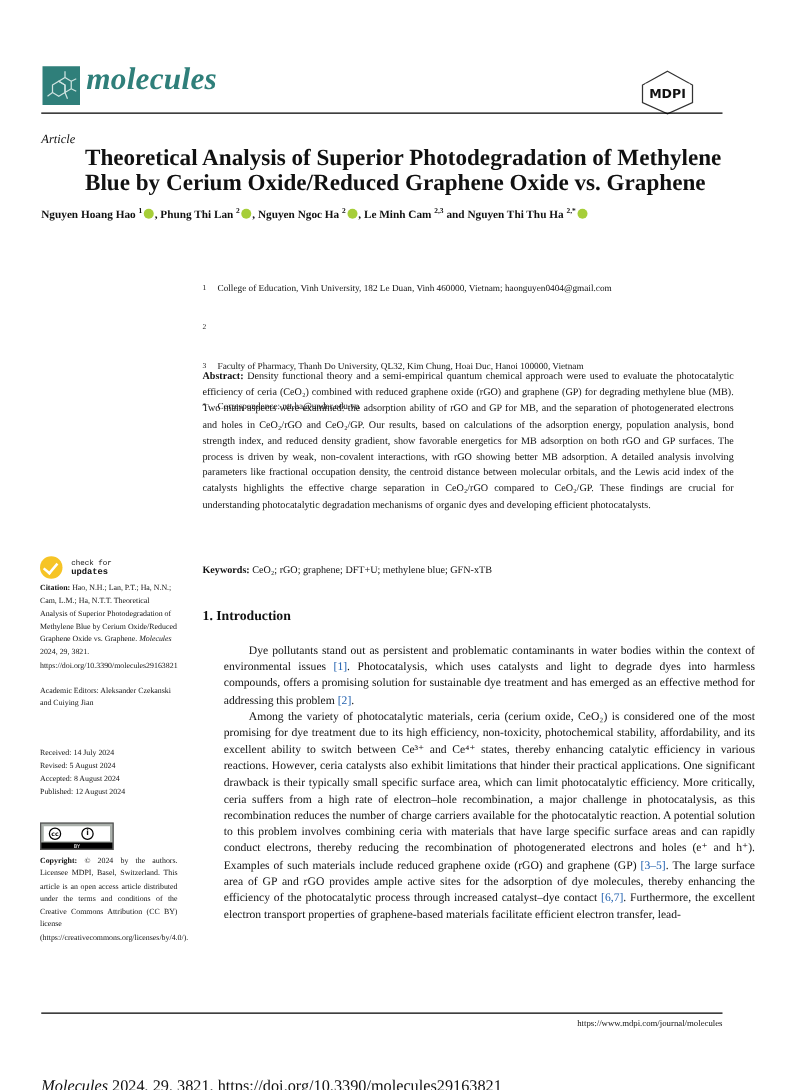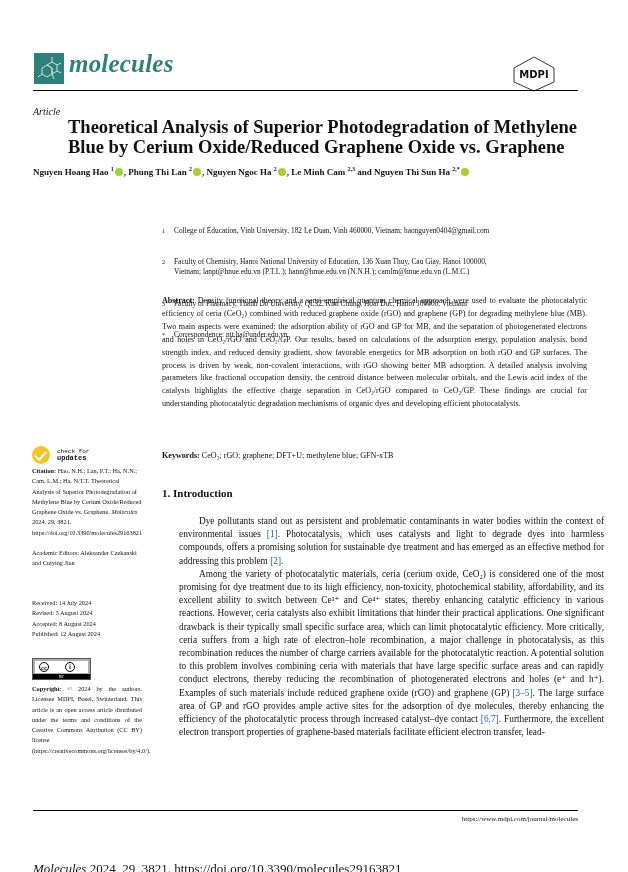--- a/index.html
+++ b/index.html
@@ -83,32 +83,31 @@
 
 <div class="abs authors">
   <span>Nguyen Hoang Hao</span>
   <sup>1</sup><span class="orcid"></span><span>, </span>
   <span>Phung Thi Lan</span>
   <sup>2</sup><span class="orcid"></span><span>, </span>
   <span>Nguyen Ngoc Ha</span>
   <sup>2</sup><span class="orcid"></span><span>, </span>
   <span>Le Minh Cam</span>
   <sup>2,3</sup><span> and </span>
-  <span>Nguyen Thi Sun Ha</span>
+  <span>Nguyen Thi Thu Ha</span>
   <sup>2,*</sup><span class="orcid"></span>
 </div>
 
 <div class="abs aff">
   <div class="aff-row">
     <span class="aff-num">1</span>
     <span>College of Education, Vinh University, 182 Le Duan, Vinh 460000, Vietnam; haonguyen0404@gmail.com</span>
   </div>
   <div class="aff-row">
     <span class="aff-num">2</span>
-    <span style="width:330px">Faculty of Chemistry, Hanoi National University of Education, 136 Xuan Thuy, Cau Giay, Hanoi 100000, Vietnam; lanpt@hnue.edu.vn (P.T.L.); hann@hnue.edu.vn (N.N.H.); camlm@hnue.edu.vn (L.M.C.)</span>
   </div>
   <div class="aff-row">
     <span class="aff-num">3</span>
     <span>Faculty of Pharmacy, Thanh Do University, QL32, Kim Chung, Hoai Duc, Hanoi 100000, Vietnam</span>
   </div>
   <div class="aff-row">
     <span class="aff-num">*</span>
     <span>Correspondence: ntt.ha@under.edu.vn</span>
   </div>
 </div>

